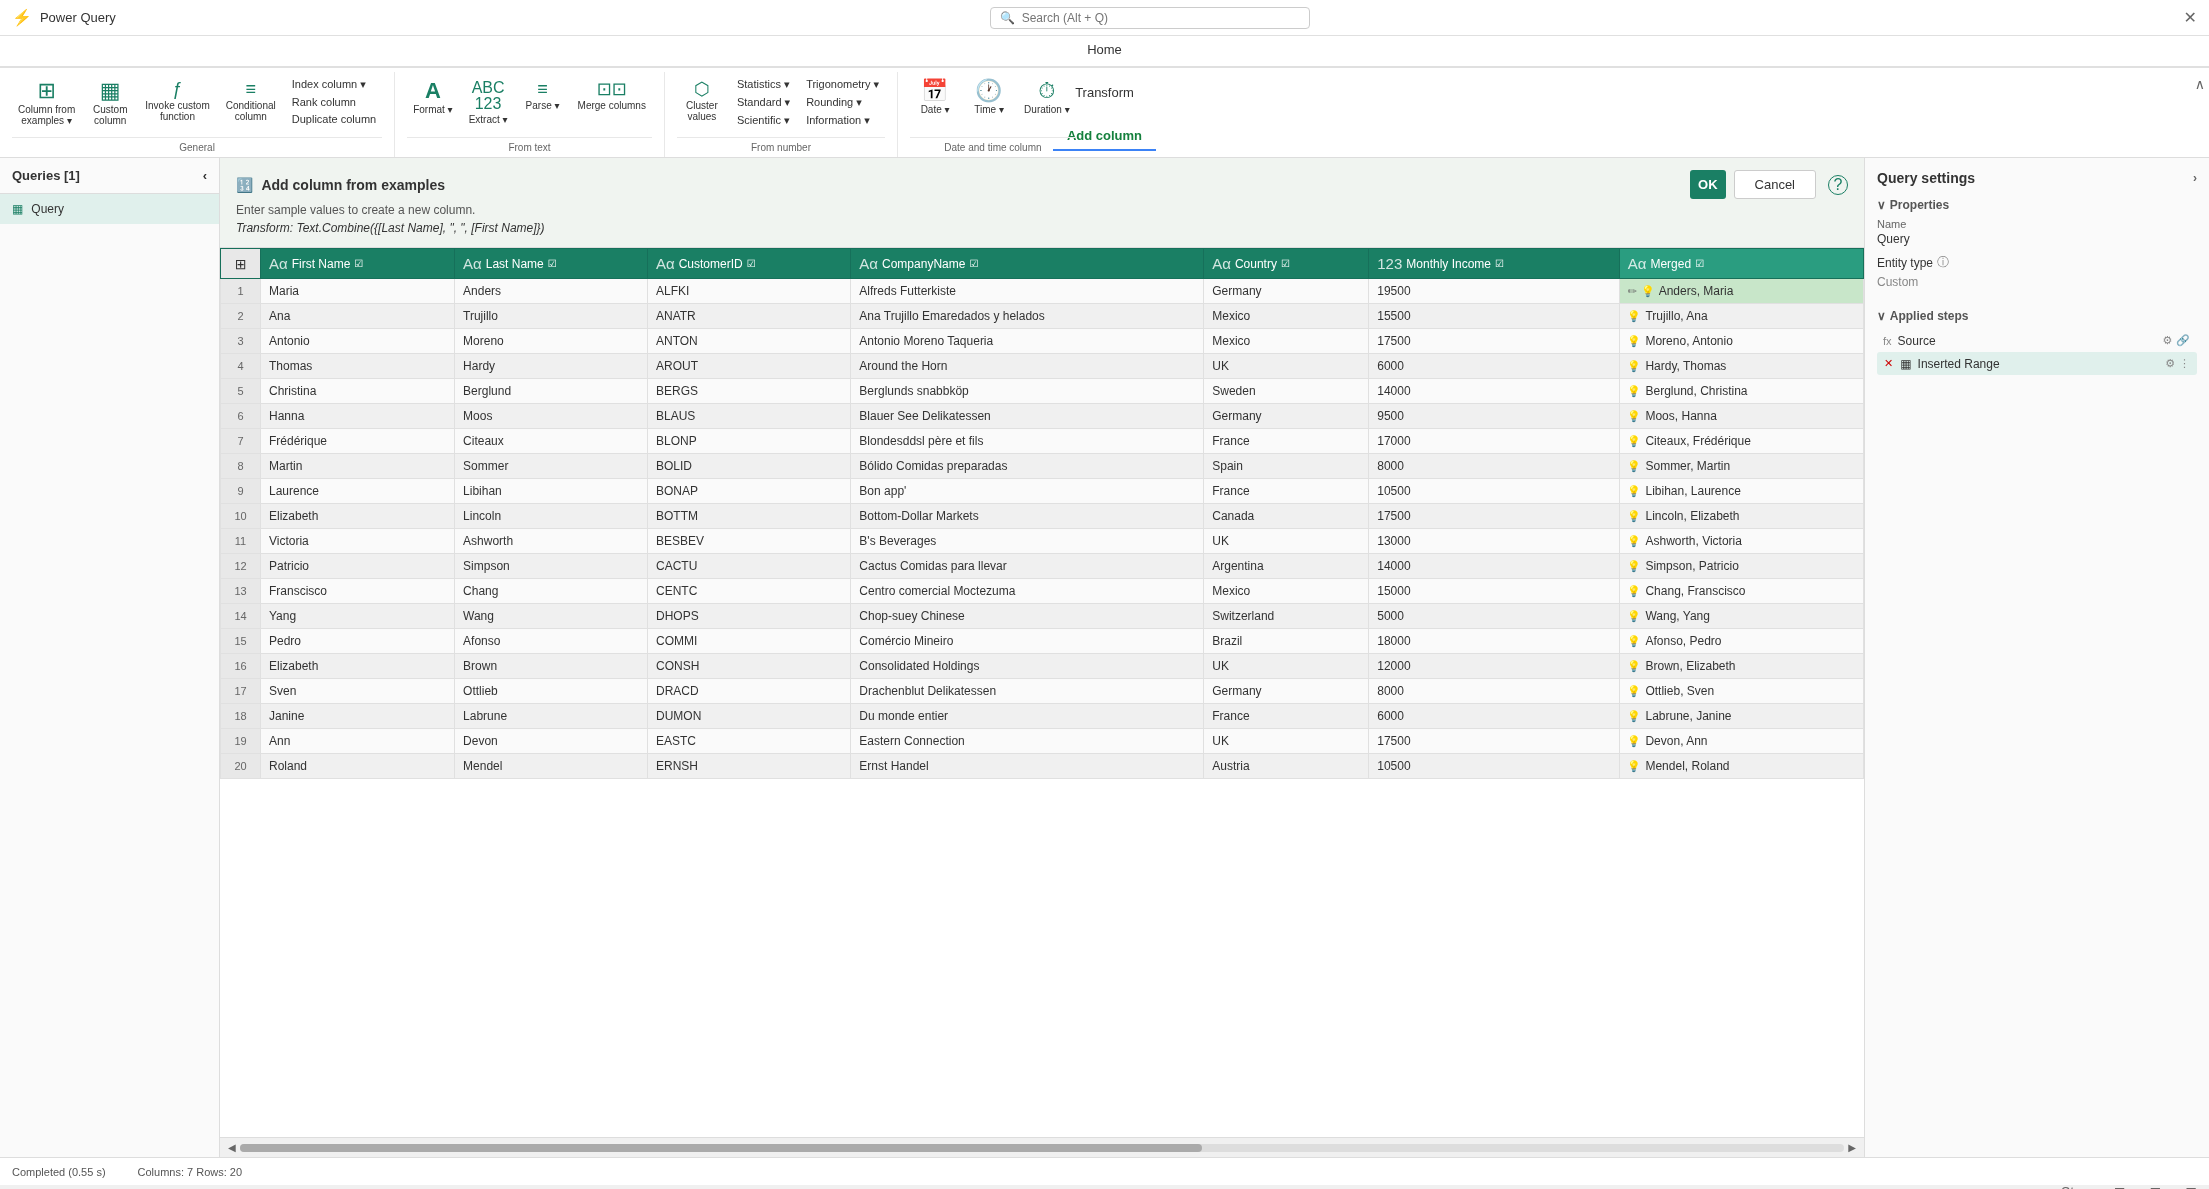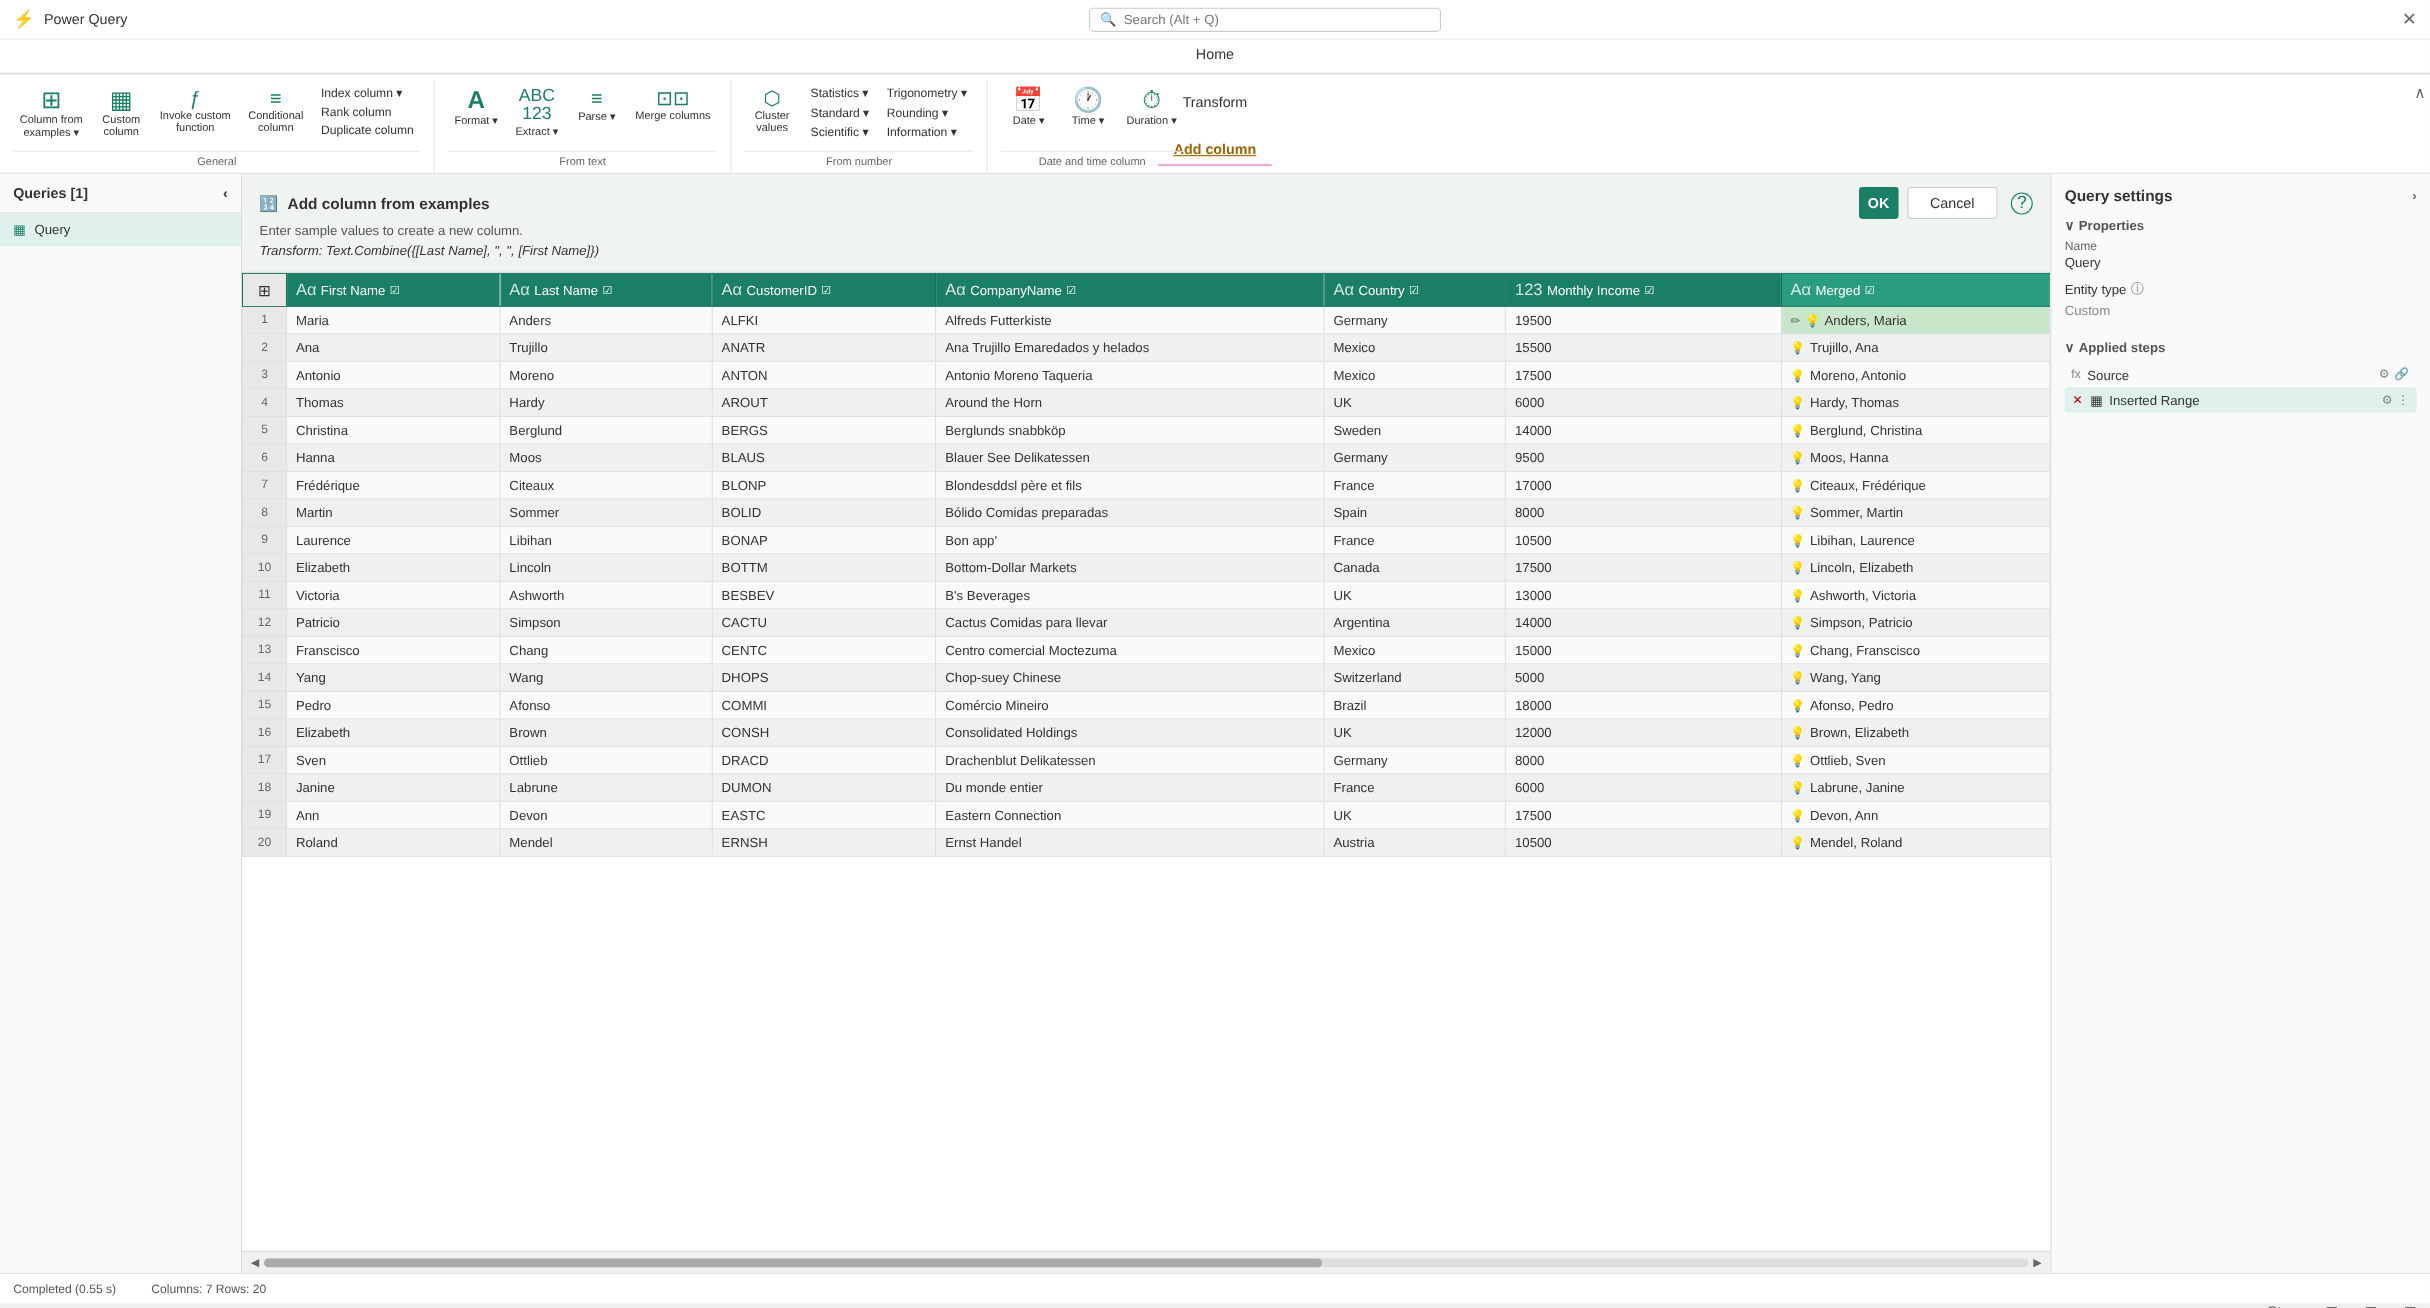--- a/index.html
+++ b/index.html
@@ -25,21 +25,21 @@
     .menu-bar {
       display: flex; align-items: center; gap: 16px;
       background: #fff; height: 32px; padding: 0 8px;
       border-bottom: 2px solid #e0e0e0;
       flex-direction: column;
     }
     .menu-item {
       padding: 6px 14px; font-size: 13px; cursor: pointer; color: #333;
       border-bottom: 2px solid transparent; margin-bottom: -2px;
     }
-    .menu-item.active { border-bottom: 2px solid #f9a8d4; color: #a16207; font-weight: 600; text-decoration: underline; }
+    .menu-item.active { border-bottom: 2px solid #3b82f6; color: #15803d; font-weight: 600; }
 
     
     .ribbon {
       background: #fff; border-bottom: 1px solid #ddd;
       display: flex; align-items: stretch; padding: 4px 0 0 0;
       min-height: 90px;
     }
     .ribbon-group {
       display: flex; flex-direction: column; align-items: center;
       border-right: 1px solid #e8e8e8; padding: 0 12px 4px 12px;

